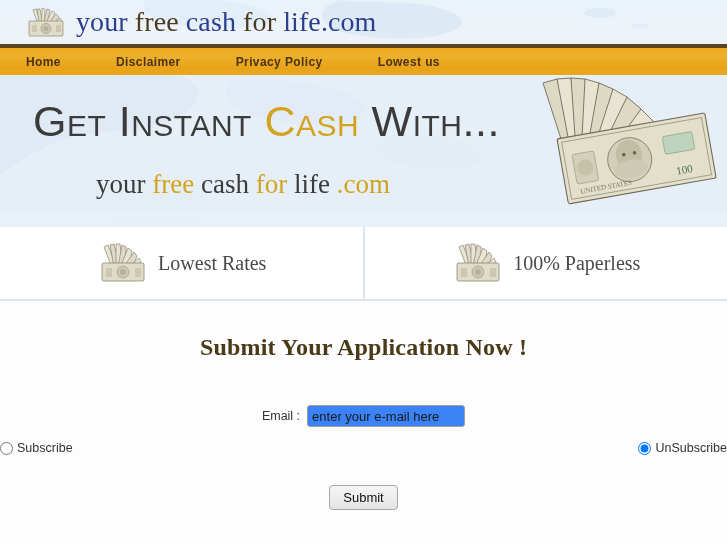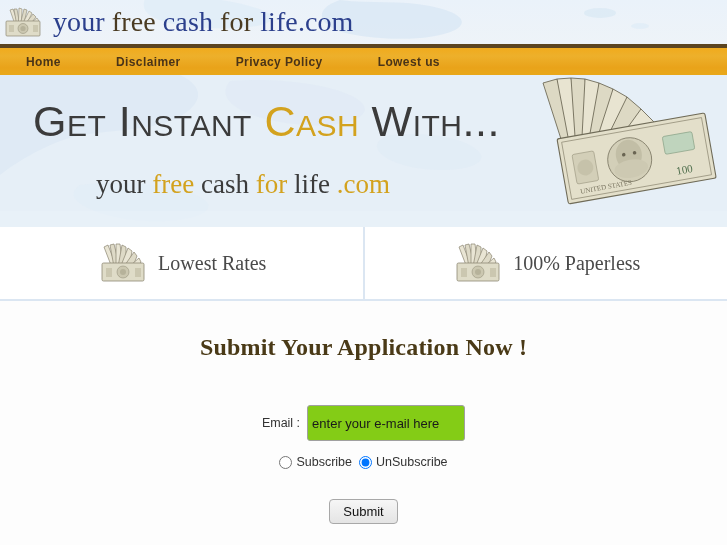--- a/index.html
+++ b/index.html
@@ -32,21 +32,21 @@
   .header-clouds {
     position: absolute;
     inset: 0;
     pointer-events: none;
   }
   .header-inner {
     position: relative;
     display: flex;
     align-items: center;
     height: 100%;
-    padding-left: 1px;
+    padding-left: 24px;
   }
   .logo-icon {
     width: 46px;
     height: 34px;
     margin-right: 6px;
     flex: none;
   }
   .logo-text {
     font-family: "Liberation Serif", serif;
     font-size: 28px;
@@ -181,30 +181,30 @@
     font-size: 12.5px;
     color: #333333;
     margin-right: 7px;
   }
   .email-input {
     width: 148px;
     height: 18px;
     font-size: 13px;
     font-family: "Liberation Sans", sans-serif;
     color: #1a1a1a;
-    padding: 8px 4px;
+    padding: 1px 4px;
     border: 1px solid #a0a0a0;
     border-radius: 3px;
-    background: #84cc16;
+    background: #3b82f6;
     box-sizing: content-box;
   }
   .radio-row {
     display: flex;
     align-items: center;
-    justify-content: center;
+    justify-content: space-between;
     gap: 7px;
     margin-bottom: 30px;
     font-size: 12.5px;
     color: #333333;
   }
   .radio-opt {
     display: inline-flex;
     align-items: center;
     gap: 4px;
     cursor: pointer;

